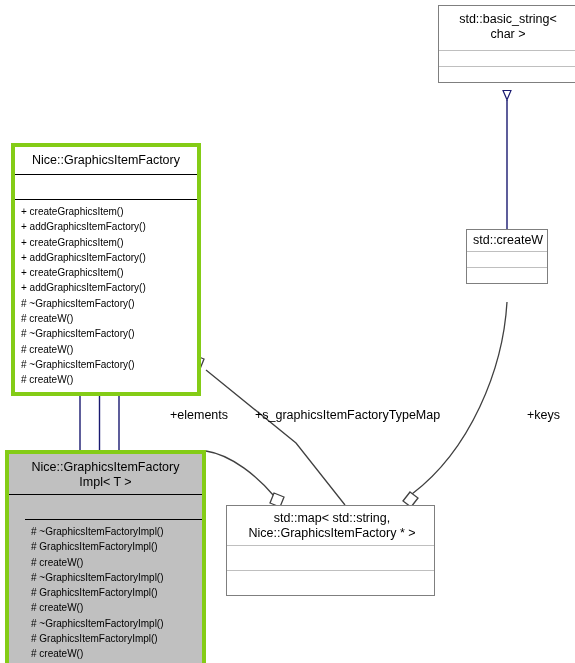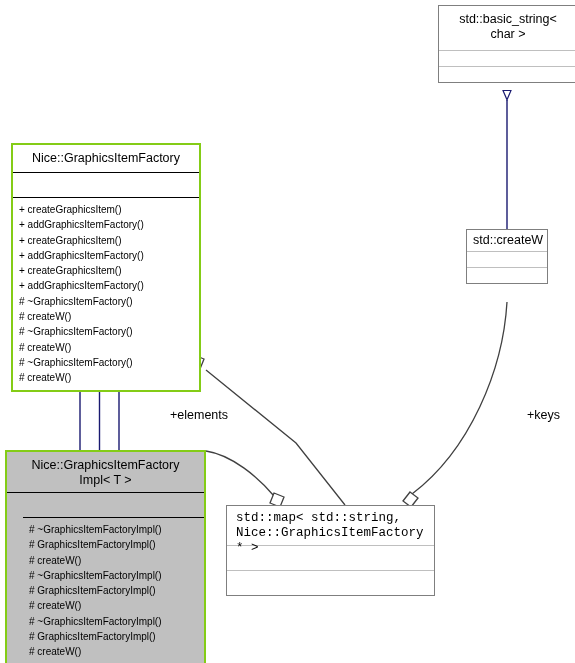--- a/index.html
+++ b/index.html
@@ -24,21 +24,21 @@
     pointer-events: none;
   }
   .uml-class {
     position: absolute;
     box-sizing: border-box;
     border: 1px solid #7f7f7f;
     background: #ffffff;
     z-index: 2;
   }
   .uml-class.solid-border {
-    border: 2px solid #84cc16;
+    border: 4px solid #84cc16;
   }
   .uml-class.filled {
     background: #c0c0c0;
   }
   .uml-section {
     box-sizing: border-box;
     padding: 3px 6px;
   }
   .uml-section.sep-light {
     border-top: 1px solid #bfbfbf;
@@ -160,22 +160,23 @@
       <div class="uml-member"># ~GraphicsItemFactoryImpl()</div>
       <div class="uml-member"># GraphicsItemFactoryImpl()</div>
       <div class="uml-member"># createW()</div>
       <div class="uml-member"># ~GraphicsItemFactoryImpl()</div>
       <div class="uml-member"># GraphicsItemFactoryImpl()</div>
       <div class="uml-member"># createW()</div>
     </div>
   </div>
 
   <div class="uml-class" style="left:226px; top:505px; width:209px;">
-    <div class="uml-section uml-title" style="height:39px; padding-top:5px; text-align:left; padding-left:9px;font-family:Liberation Mono, monospace;">std::map&lt; std::string,
+    <div class="uml-section uml-title" style="height:39px; padding-top:5px; text-align:center; padding-left:9px;">std::map&lt; std::string,
  Nice::GraphicsItemFactory * &gt;</div>
     <div class="uml-section sep-light uml-blank-tall"></div>
     <div class="uml-section sep-light uml-blank-tall"></div>
   </div>
 
   <div class="edge-label" style="left:170px; top:408px;">+elements</div>
+  <div class="edge-label" style="left:255px; top:408px;">+s_graphicsItemFactoryTypeMap</div>
   <div class="edge-label" style="left:488px; top:408px;margin-left:39px;">+keys</div>
 
 </div>
 
 </body></html>

